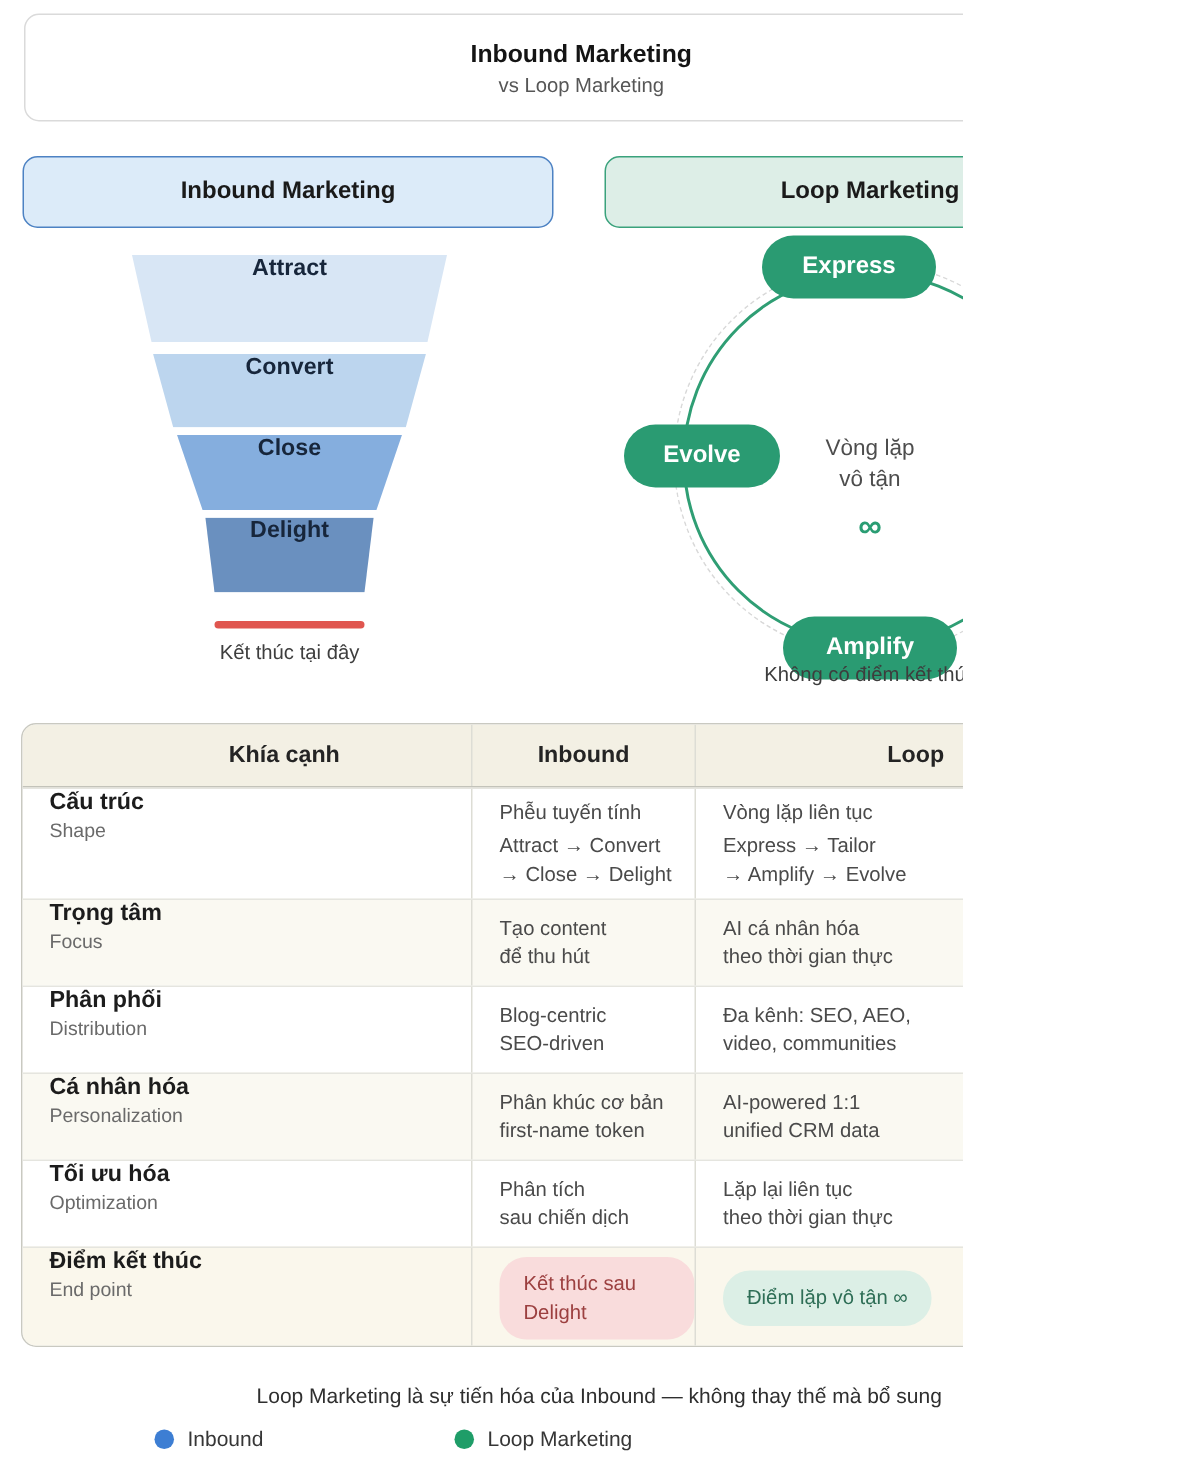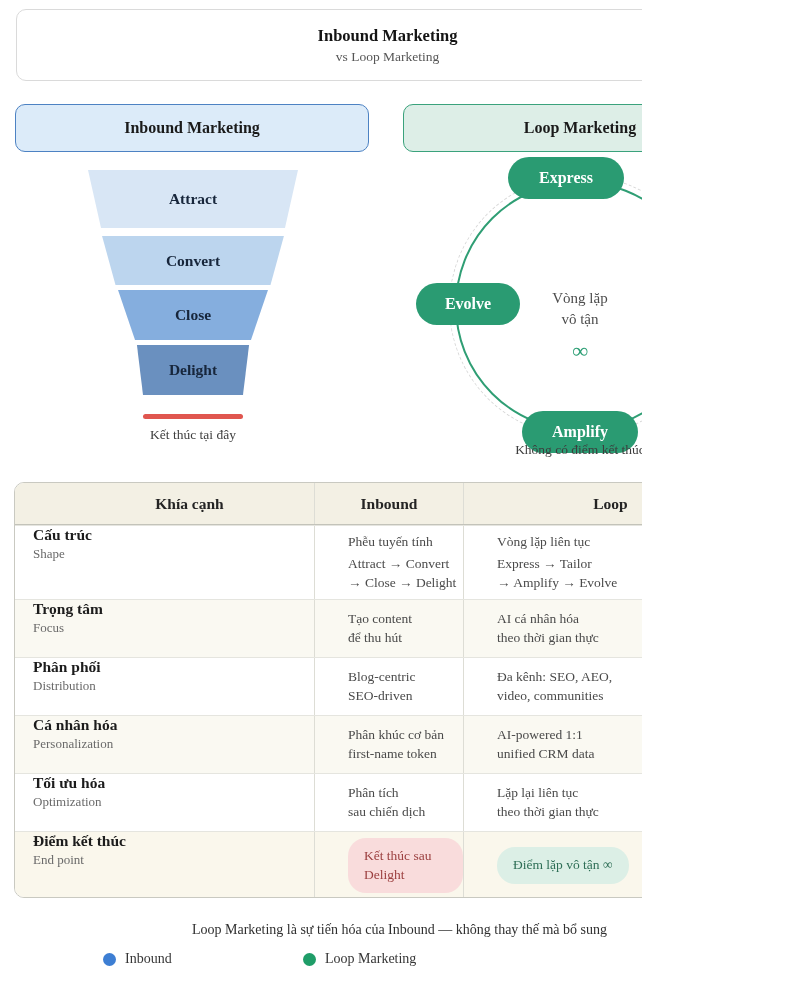--- a/index.html
+++ b/index.html
@@ -1,18 +1,18 @@
 <!DOCTYPE html>
 <html><head>
 <meta charset="utf-8">
 <style>
   html,body{margin:0;padding:0;background:#ffffff;}
   .page{
     position:relative;width:642px;height:985px;background:#ffffff;
-    font-family:Liberation Serif, serif;overflow:hidden;
+    font-family:Liberation Sans, sans-serif;overflow:hidden;
   }
   
   .header-card{
     position:absolute;left:16px;top:9px;width:741px;height:70px;
     border:1px solid #dadada;border-radius:10px;background:#ffffff;
     display:flex;flex-direction:column;align-items:center;justify-content:center;gap:3px;
   }
   .header-card .title{font-size:16.5px;font-weight:bold;color:#141414;}
   .header-card .subtitle{font-size:13.5px;color:#565656;}
   
@@ -20,21 +20,21 @@
     position:absolute;top:104px;height:48px;border-radius:10px;
     display:flex;align-items:center;justify-content:center;
     font-size:16px;font-weight:bold;color:#1a1a1a;box-sizing:border-box;
   }
   .panel-header.inbound{left:15px;width:354px;background:#dcebf9;border:1.5px solid #4d82c3;}
   .panel-header.loop{left:403px;width:354px;background:#ddeee7;border:1.5px solid #3aa27c;}
   
   .funnel{position:absolute;left:88px;top:170px;width:210px;height:225px;}
   .funnel .seg{
     position:absolute;left:0;width:210px;
-    display:flex;align-items:center;justify-content:center;
+    display:flex;align-items:flex-start;justify-content:center;
     font-size:15.5px;font-weight:bold;color:#17263b;
   }
   .seg0{top:0;height:58px;clip-path:polygon(0% 0%,100% 0%,93.8% 100%,6.2% 100%);}
   .seg1{top:66px;height:49px;clip-path:polygon(6.7% 0%,93.3% 0%,86.9% 100%,13.1% 100%);}
   .seg2{top:120px;height:50px;clip-path:polygon(14.3% 0%,85.7% 0%,77.6% 100%,22.4% 100%);}
   .seg3{top:175px;height:50px;clip-path:polygon(23.3% 0%,76.7% 0%,73.8% 100%,26.2% 100%);}
   .end-line{position:absolute;left:143px;top:414px;width:100px;height:4.5px;border-radius:2.5px;}
   .end-label{position:absolute;left:93px;top:427px;width:200px;text-align:center;font-size:13.5px;color:#3e3e3e;}
   
   .loop-dashed{
@@ -83,21 +83,21 @@
   .drow{border-top:1px solid #e5e5df;}
   .drow:first-of-type{border-top:none;}
   .r0{height:74px;}
   .rmid{height:58px;}
   .r5{height:68px;}
   .alt{background:#faf9f2;}
   .last-row{background:#faf7ec;}
   .drow .c1{display:flex;flex-direction:column;padding-left:18px;}
   .aspect{font-size:15.5px;font-weight:bold;color:#1c1c1c;}
   .aspect-en{font-size:13px;color:#6a6a6a;margin-top:2px;}
-  .drow .c2,.drow .c3{display:flex;flex-direction:column;justify-content:center;padding-left:33px;
+  .drow .c2,.drow .c3{display:flex;flex-direction:column;justify-content:center;padding-left:18px;
     font-size:13.5px;color:#4a4a4a;line-height:18.5px;}
   .cell-gap{height:4px;}
   .badge-cell{justify-content:center;}
   .badge{display:inline-block;align-self:flex-start;padding:9px 16px;border-radius:18px;font-size:13.5px;}
   .badge-red{background:#f9dcdc;color:#9c4040;}
   .badge-green{background:#dcefe6;color:#2e6e56;}
   
   .footer-note{position:absolute;left:0;top:922px;width:799px;text-align:center;font-size:14px;color:#2f2f2f;}
   .legend-item{position:absolute;top:949px;display:flex;align-items:center;gap:9px;height:20px;}
   .legend-inbound{left:103px;}

